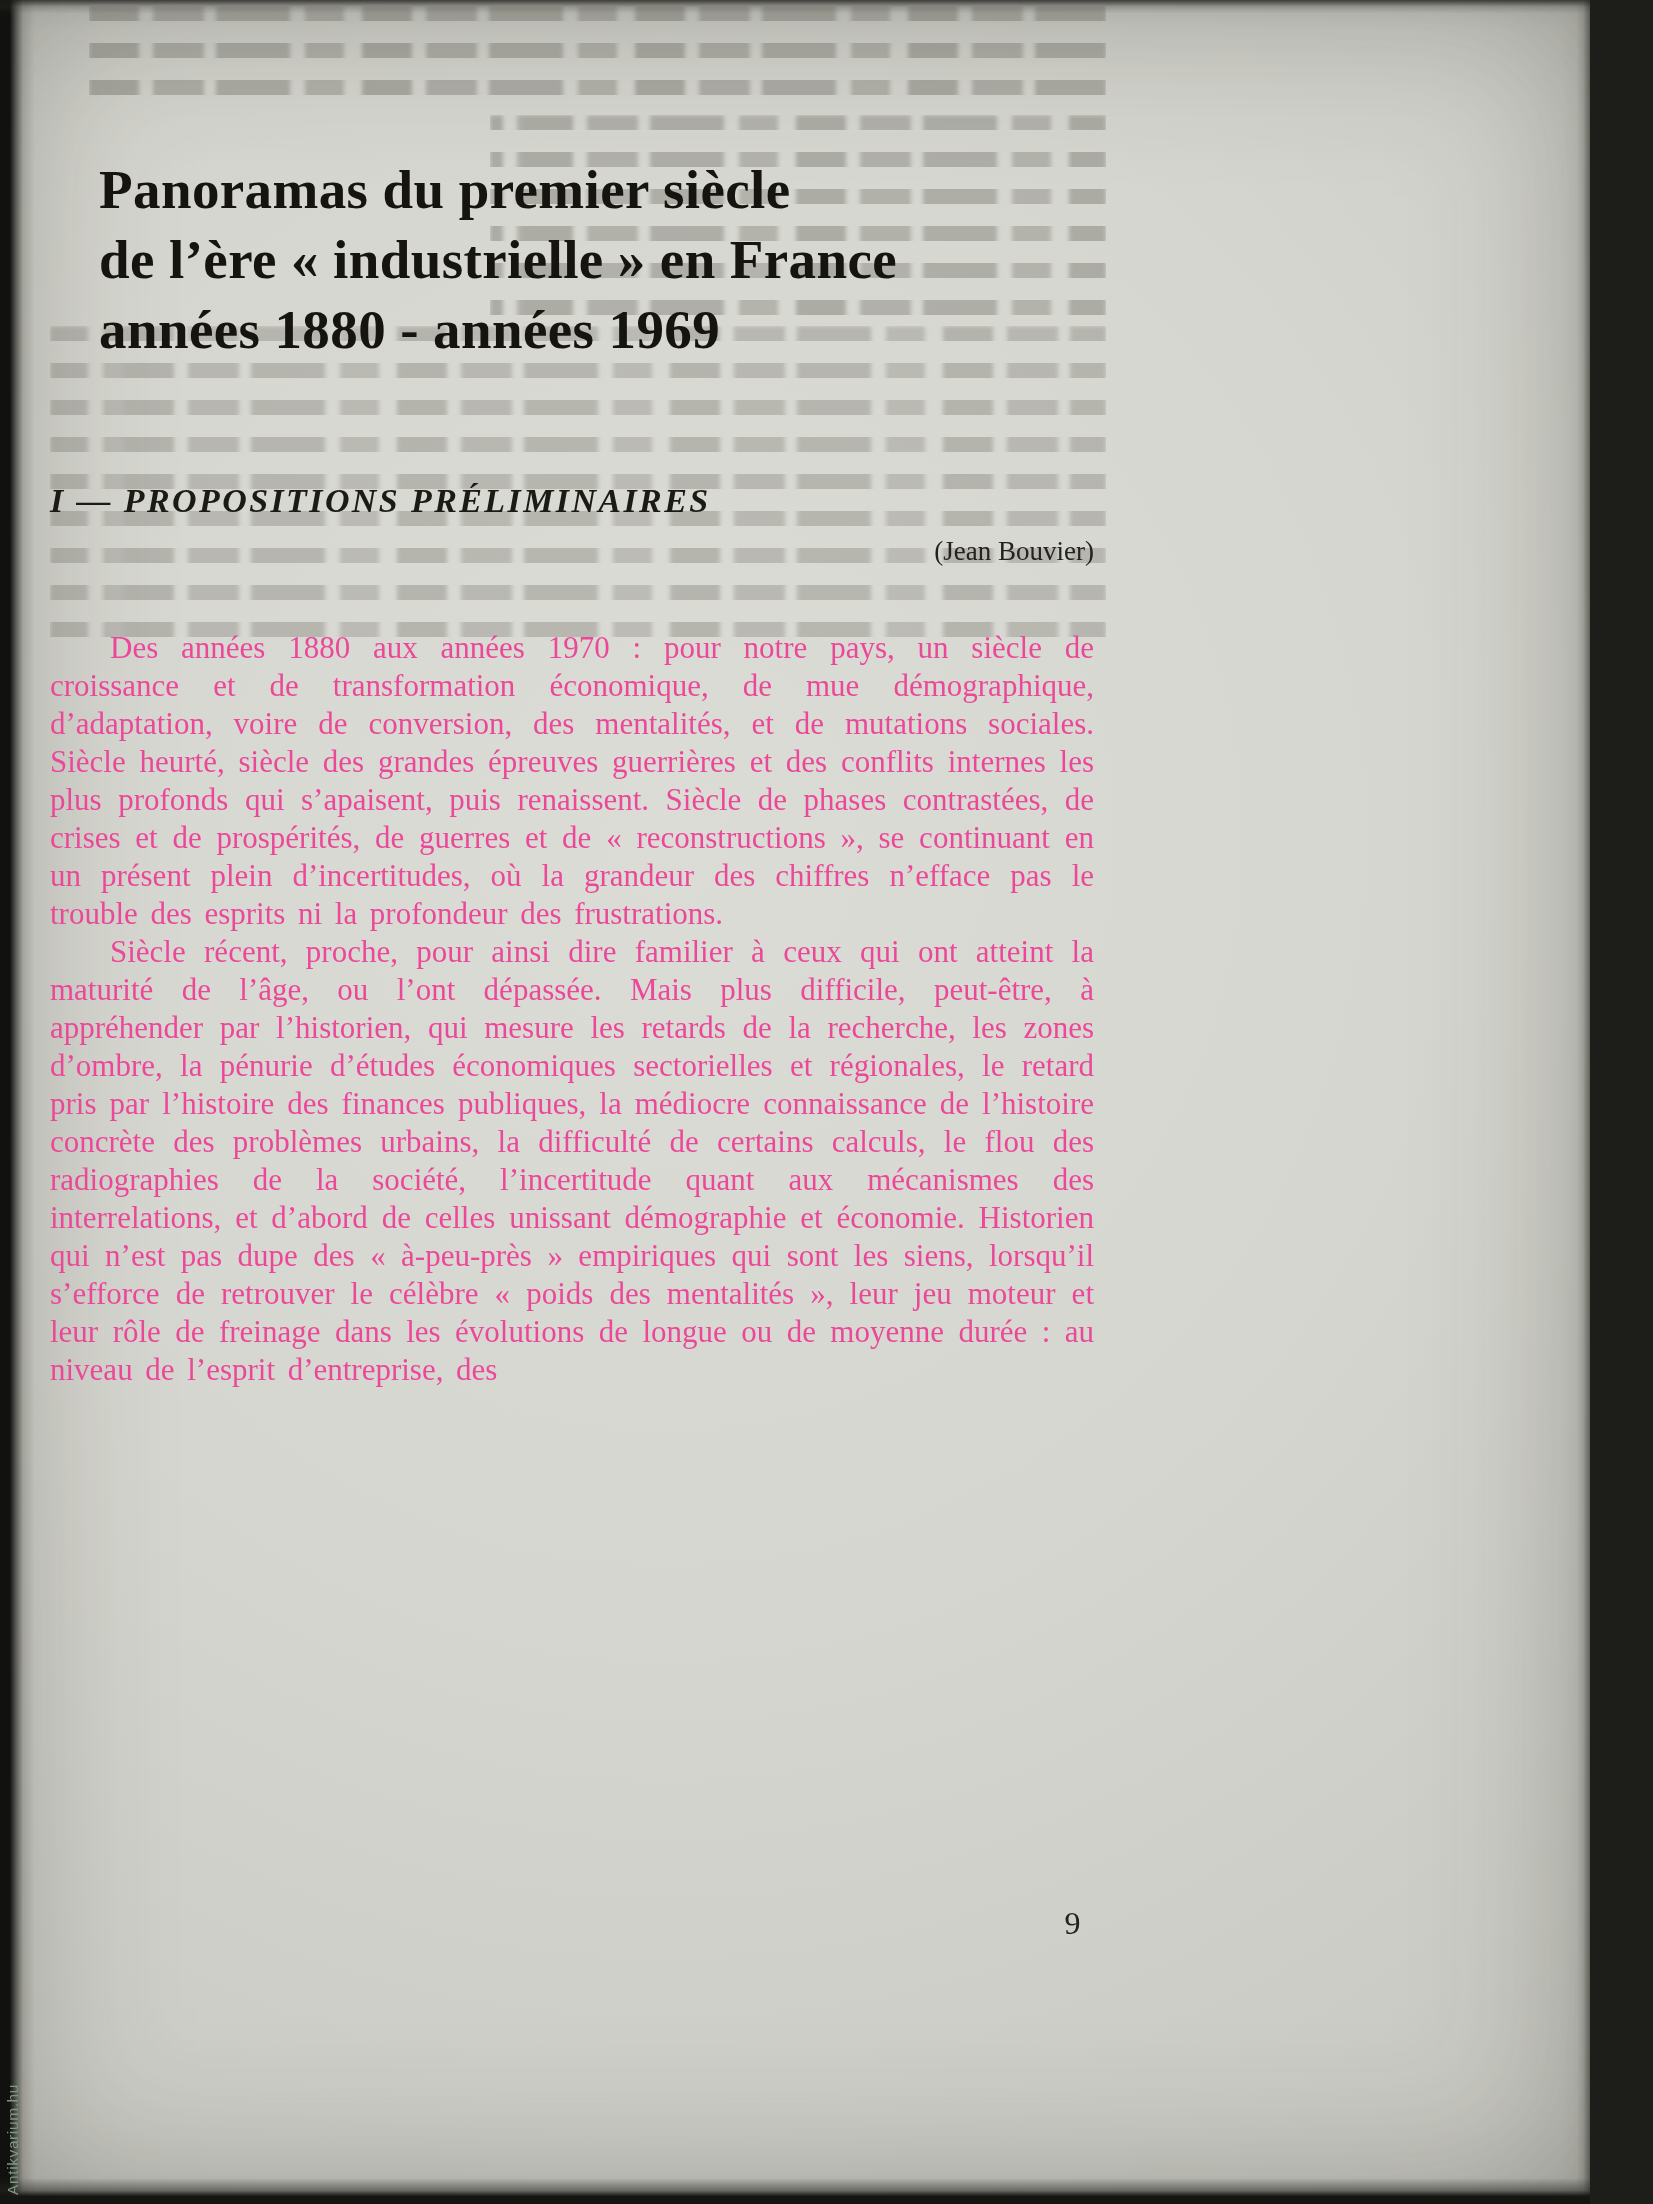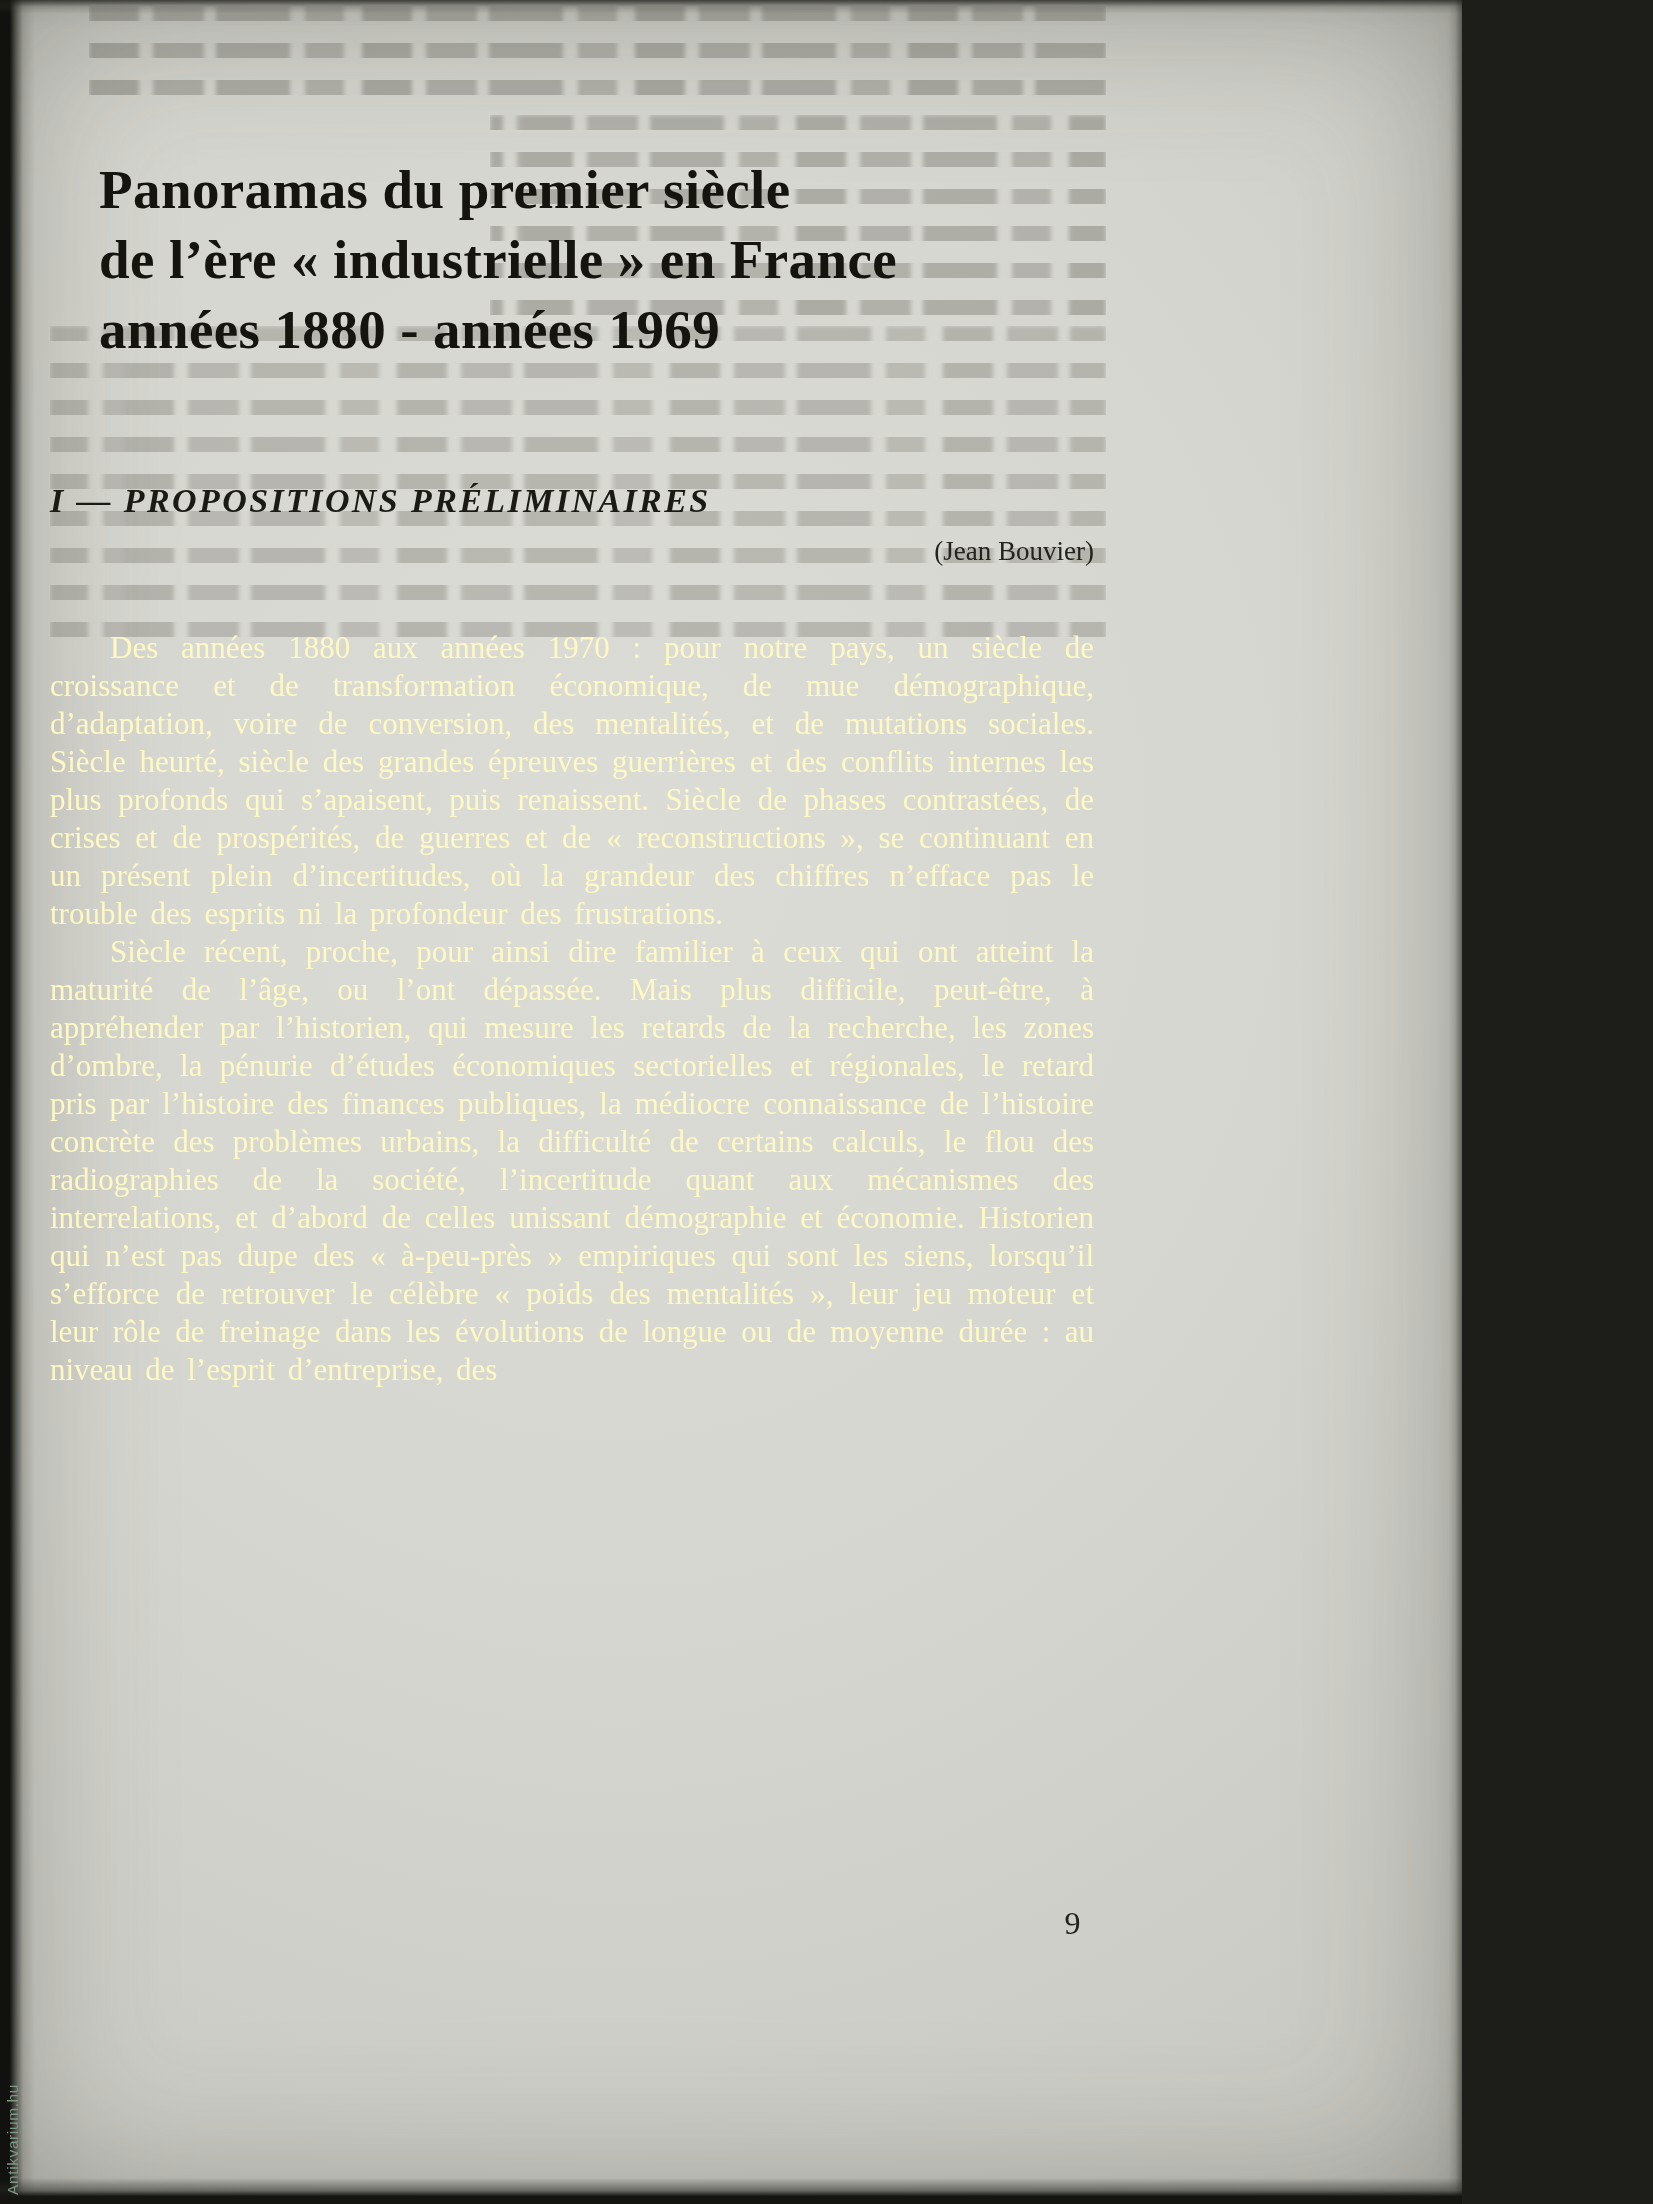--- a/index.html
+++ b/index.html
@@ -1,20 +1,20 @@
 <!DOCTYPE html>
 <html><head>
 <meta charset="utf-8">
 <style>
   * { box-sizing: border-box; }
   html, body { margin: 0; padding: 0; background: #1d1d1a; }
 
   .scan {
     position: relative;
-    width: 1462px;
+    width: 1590px;
     height: 2205px;
     overflow: hidden;
     background: #23231f;
     font-family: "Liberation Serif", "DejaVu Serif", serif;
     padding-left: 20px;
   }
 
   
   .paper {
     position: absolute;
@@ -116,21 +116,21 @@
   }
 
   .body-text {
     position: absolute;
     left: 0; top: 629px;
     width: 100%;
     font-size: 31px;
     line-height: 38px;
     text-align: justify;
     word-spacing: 4.9px;
-    color: #fef9c3;
+    color: #ec4899;
   }
   .body-text p { margin: 0; text-indent: 60px; }
 
   .page-number {
     position: absolute;
     left: 0; top: 1905px;
     width: 100%;
     text-align: right;
     padding-right: 13.6px;
     font-size: 32px;

